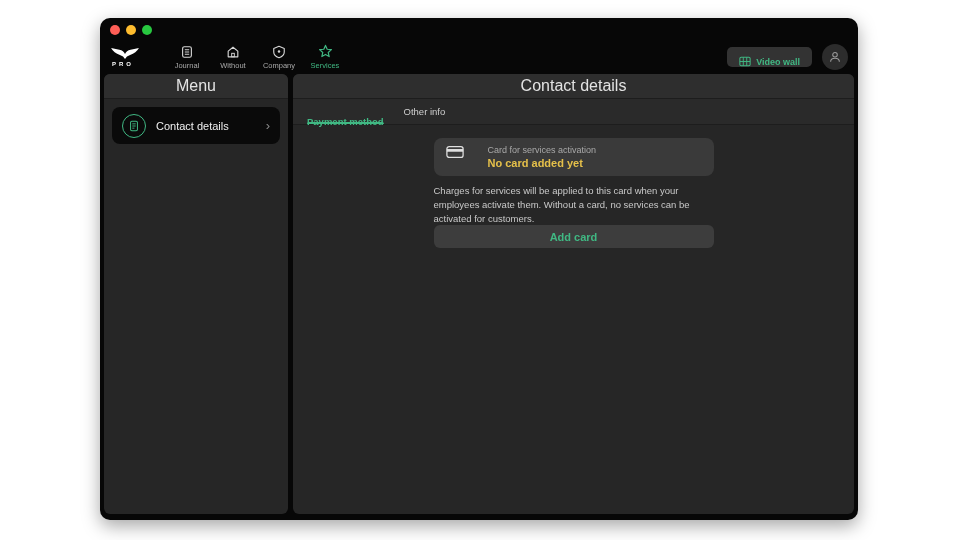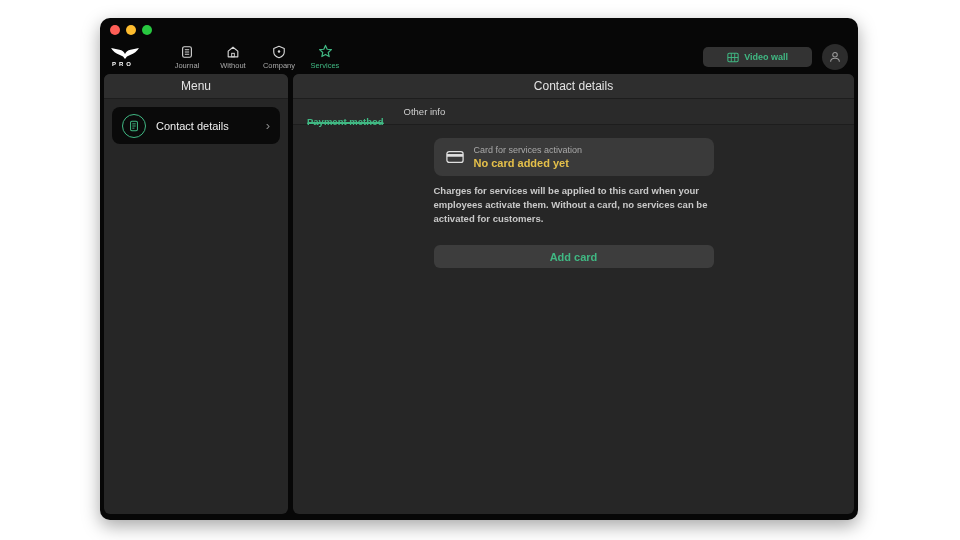--- a/index.html
+++ b/index.html
@@ -16,57 +16,57 @@
   .light { width:10px; height:10px; border-radius:50%; margin-right:6px; }
 
   
   .navbar { height:32px; display:flex; align-items:center; padding:0 10px 2px 10px; }
   .logo { width:46px; display:flex; flex-direction:column; align-items:flex-start; margin-right:8px; cursor:default; }
   .logo-text { color:#fff; font-size:6px; font-weight:bold; letter-spacing:3px; margin-top:1px; margin-left:2px; }
   .nav-item { width:46px; display:flex; flex-direction:column; align-items:center; justify-content:center; gap:2px; cursor:pointer;text-align:right; }
   .nav-item .lbl { font-size:7.5px; color:#a9a9a9; }
   .nav-item.active .lbl { color:#40b883; }
   .nav-spacer { flex:1; }
-  .videowall-btn { height:20px; display:flex; align-items:center; gap:5px; background:#333333; border-radius:5px; padding:0 24px; cursor:pointer; }
+  .videowall-btn { height:20px; display:flex; align-items:flex-end; gap:5px; background:#333333; border-radius:5px; padding:0 12px; cursor:pointer; }
   .videowall-btn .lbl { color:#40b883; font-size:9px; font-weight:bold; }
   .avatar { width:26px; height:26px; border-radius:50%; background:#2c2c2c; margin-left:10px; display:flex; align-items:center; justify-content:center; cursor:pointer; }
 
   
   .content-row { flex:1; display:flex; gap:5px; padding:0 4px 6px 4px; min-height:0; }
   .pane { background:#262626; border-radius:6px; overflow:hidden; display:flex; flex-direction:column; }
   .sidebar { width:184px; }
   .mainpane { flex:1; }
   .pane-header { height:25px; background:#2e2e2e; display:flex; align-items:center; justify-content:center;
-                 color:#e3e3e3; font-size:12px; border-bottom:1px solid #1d1d1d; flex:0 0 auto; }
+                 color:#e3e3e3; font-size:16px; border-bottom:1px solid #1d1d1d; flex:0 0 auto; }
 
   
   .menu-item { margin:8px; height:37px; background:#0a0a0a; border-radius:8px;
                display:flex; align-items:center; padding:0 10px; cursor:pointer; }
   .menu-item-icon { width:24px; height:24px; border-radius:50%; border:1.4px solid #40b883;
                     display:flex; align-items:center; justify-content:center; flex:0 0 auto; }
   .menu-item-label { color:#f0f0f0; font-size:11px; margin-left:10px; flex:1; }
   .chevron { color:#8a8a8a; font-size:13px; line-height:1; }
 
   
   .tabbar { height:26px; background:#2a2a2a; display:flex; align-items:stretch; gap:20px;
             padding-left:14px; border-bottom:1px solid #1d1d1d; flex:0 0 auto; }
   .tab { display:flex; align-items:center; font-size:9.5px; color:#cfcfcf; position:relative; cursor:pointer; }
   .tab.active { color:#40b883; font-weight:bold;margin-top:20px; }
   .tab.active::after { content:""; position:absolute; left:0; right:0; bottom:0; height:2.5px;
                        background:#40b883; border-radius:2px 2px 0 0; }
 
   
   .main-body { flex:1; display:flex; flex-direction:column; align-items:center; padding-top:13px; }
   .card-panel { width:280px; background:#3a3a3a; border-radius:8px; padding:7px 12px;
-                display:flex; align-items:center; gap:10px; }
+                display:flex; align-items:flex-start; gap:24px; }
   .card-texts { display:flex; flex-direction:column; gap:2px; }
   .card-label { color:#a9a9a9; font-size:9px; }
   .card-status { color:#e5c04a; font-size:11px; font-weight:bold; }
-  .card-desc { width:280px; margin-top:8px; color:#c9c9c9; font-size:9.5px; line-height:1.45;font-weight:bold; }
-  .addcard-btn { width:280px; height:23px; margin-top:20px; background:#3d3d3d; border-radius:6px;
+  .card-desc { width:280px; margin-top:8px; color:#c9c9c9; font-size:9.5px; line-height:1.45; }
+  .addcard-btn { width:280px; height:23px; background:#3d3d3d; border-radius:6px;
                  display:flex; align-items:center; justify-content:center; cursor:pointer; }
   .addcard-btn .lbl { color:#40b883; font-size:11px; font-weight:bold; }
 
   svg { display:block; }
 </style>
 </head>
 <body>
 
 <div class="window">
 

